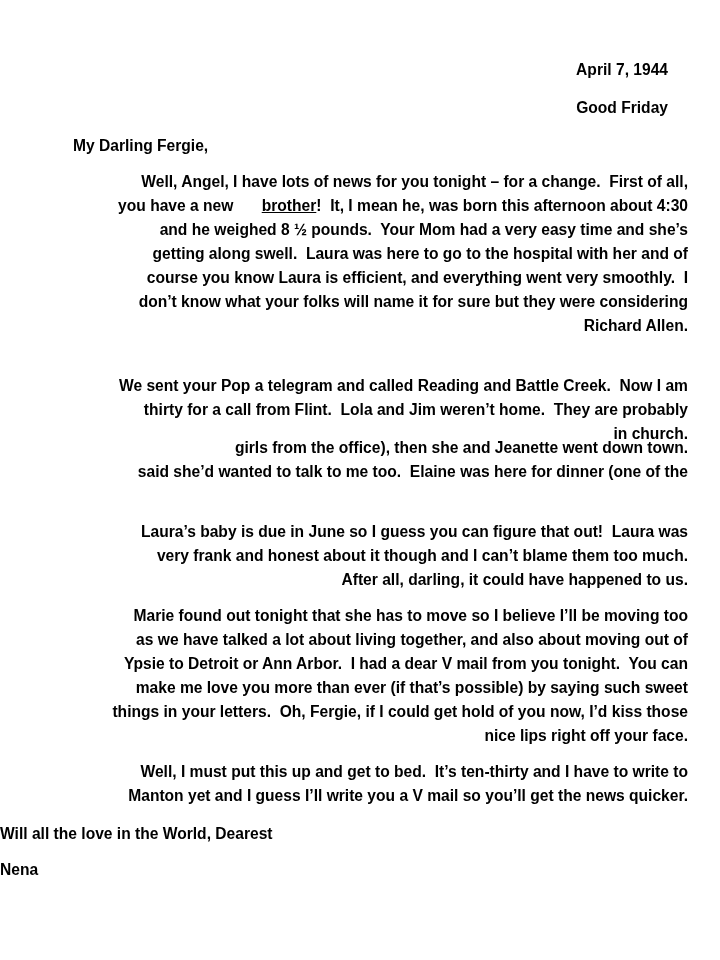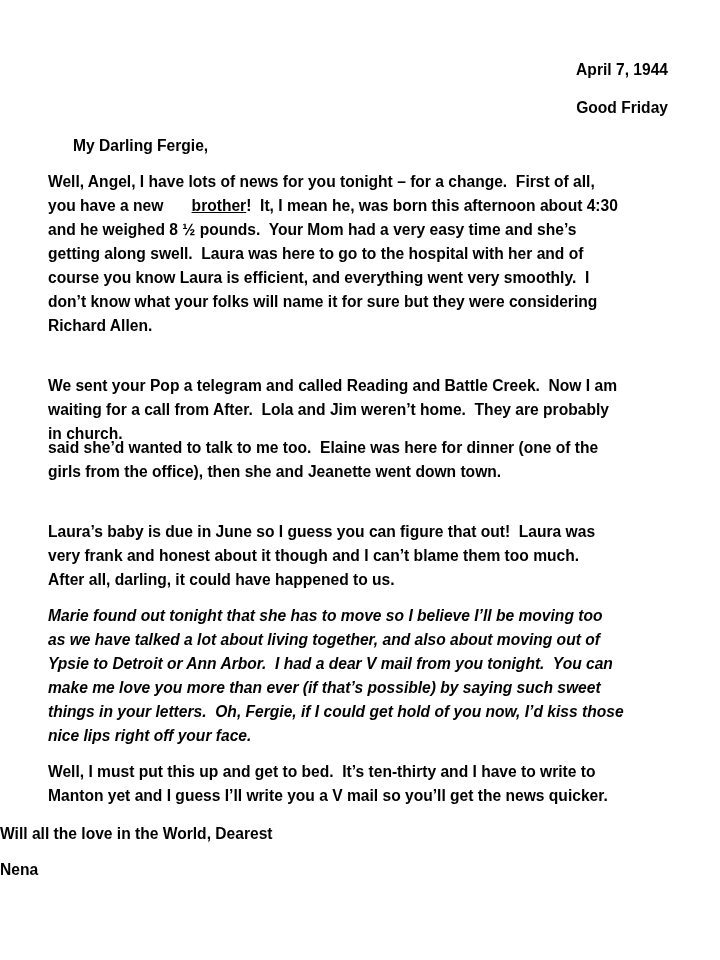--- a/index.html
+++ b/index.html
@@ -41,27 +41,28 @@
     .para {
       position: absolute;
       left: 0;
       width: 640px;
     }
     .line {
       display: block;
       height: 24px;
       line-height: 24px;
       white-space: pre;
+      text-align: right;
     }
     .u { text-decoration: underline; padding-left: 24px; }
     .p1 { top: 170px; }
     .p2 { top: 374px; }
     .p3 { top: 436px; }
     .p4 { top: 520px; }
-    .p5 { top: 604px; font-style: italic; }
+    .p5 { top: 604px; }
     .p6 { top: 760px; }
     .closing {
       position: absolute;
       left: -48px;
       width: 720px;
       white-space: nowrap;
     }
     .c1 { top: 825px; }
     .c2 { top: 861px; }
   </style>
@@ -78,27 +79,27 @@
     <span class="line"><span>you have a new </span><span class="u">brother</span><span>!  It, I mean he, was born this afternoon about 4:30</span></span>
     <span class="line">and he weighed 8 ½ pounds.  Your Mom had a very easy time and she’s</span>
     <span class="line">getting along swell.  Laura was here to go to the hospital with her and of</span>
     <span class="line">course you know Laura is efficient, and everything went very smoothly.  I</span>
     <span class="line">don’t know what your folks will name it for sure but they were considering</span>
     <span class="line">Richard Allen.</span>
   </div>
 
   <div class="para p2">
     <span class="line">We sent your Pop a telegram and called Reading and Battle Creek.  Now I am</span>
-    <span class="line">waiting for a call from After.  Lola and Jim weren’t home.  They are probably</span>
+    <span class="line">thirty for a call from Flint.  Lola and Jim weren’t home.  They are probably</span>
     <span class="line">in church.</span>
   </div>
 
   <div class="para p3">
+    <span class="line">girls from the office), then she and Jeanette went down town.</span>
     <span class="line">said she’d wanted to talk to me too.  Elaine was here for dinner (one of the</span>
-    <span class="line">girls from the office), then she and Jeanette went down town.</span>
   </div>
 
   <div class="para p4">
     <span class="line">Laura’s baby is due in June so I guess you can figure that out!  Laura was</span>
     <span class="line">very frank and honest about it though and I can’t blame them too much.</span>
     <span class="line">After all, darling, it could have happened to us.</span>
   </div>
 
   <div class="para p5">
     <span class="line">Marie found out tonight that she has to move so I believe I’ll be moving too</span>

